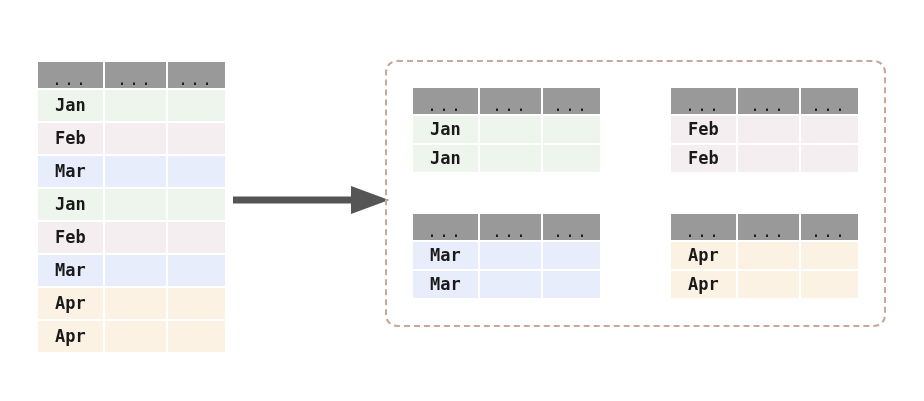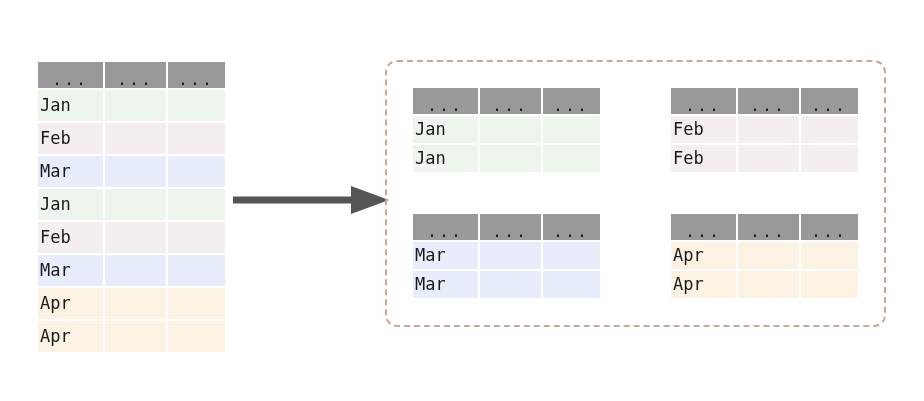--- a/index.html
+++ b/index.html
@@ -51,23 +51,24 @@
     text-align: center;
     font-size: 15px;
     line-height: 1;
     color: #111111;
     position: relative;
     top: 5px;
   }
 
   .lbl {
     display: block;
-    padding-left: 2px;
+    padding-left: 17px;
     font-size: 17px;
     line-height: 1;
+    font-weight: bold;
   }
 
   
   #source-table {
     left: 38px;
     top: 62px;
     width: 187px;
   }
   #source-table col.c1 { width: 67px; }
   #source-table col.c2 { width: 63px; }

